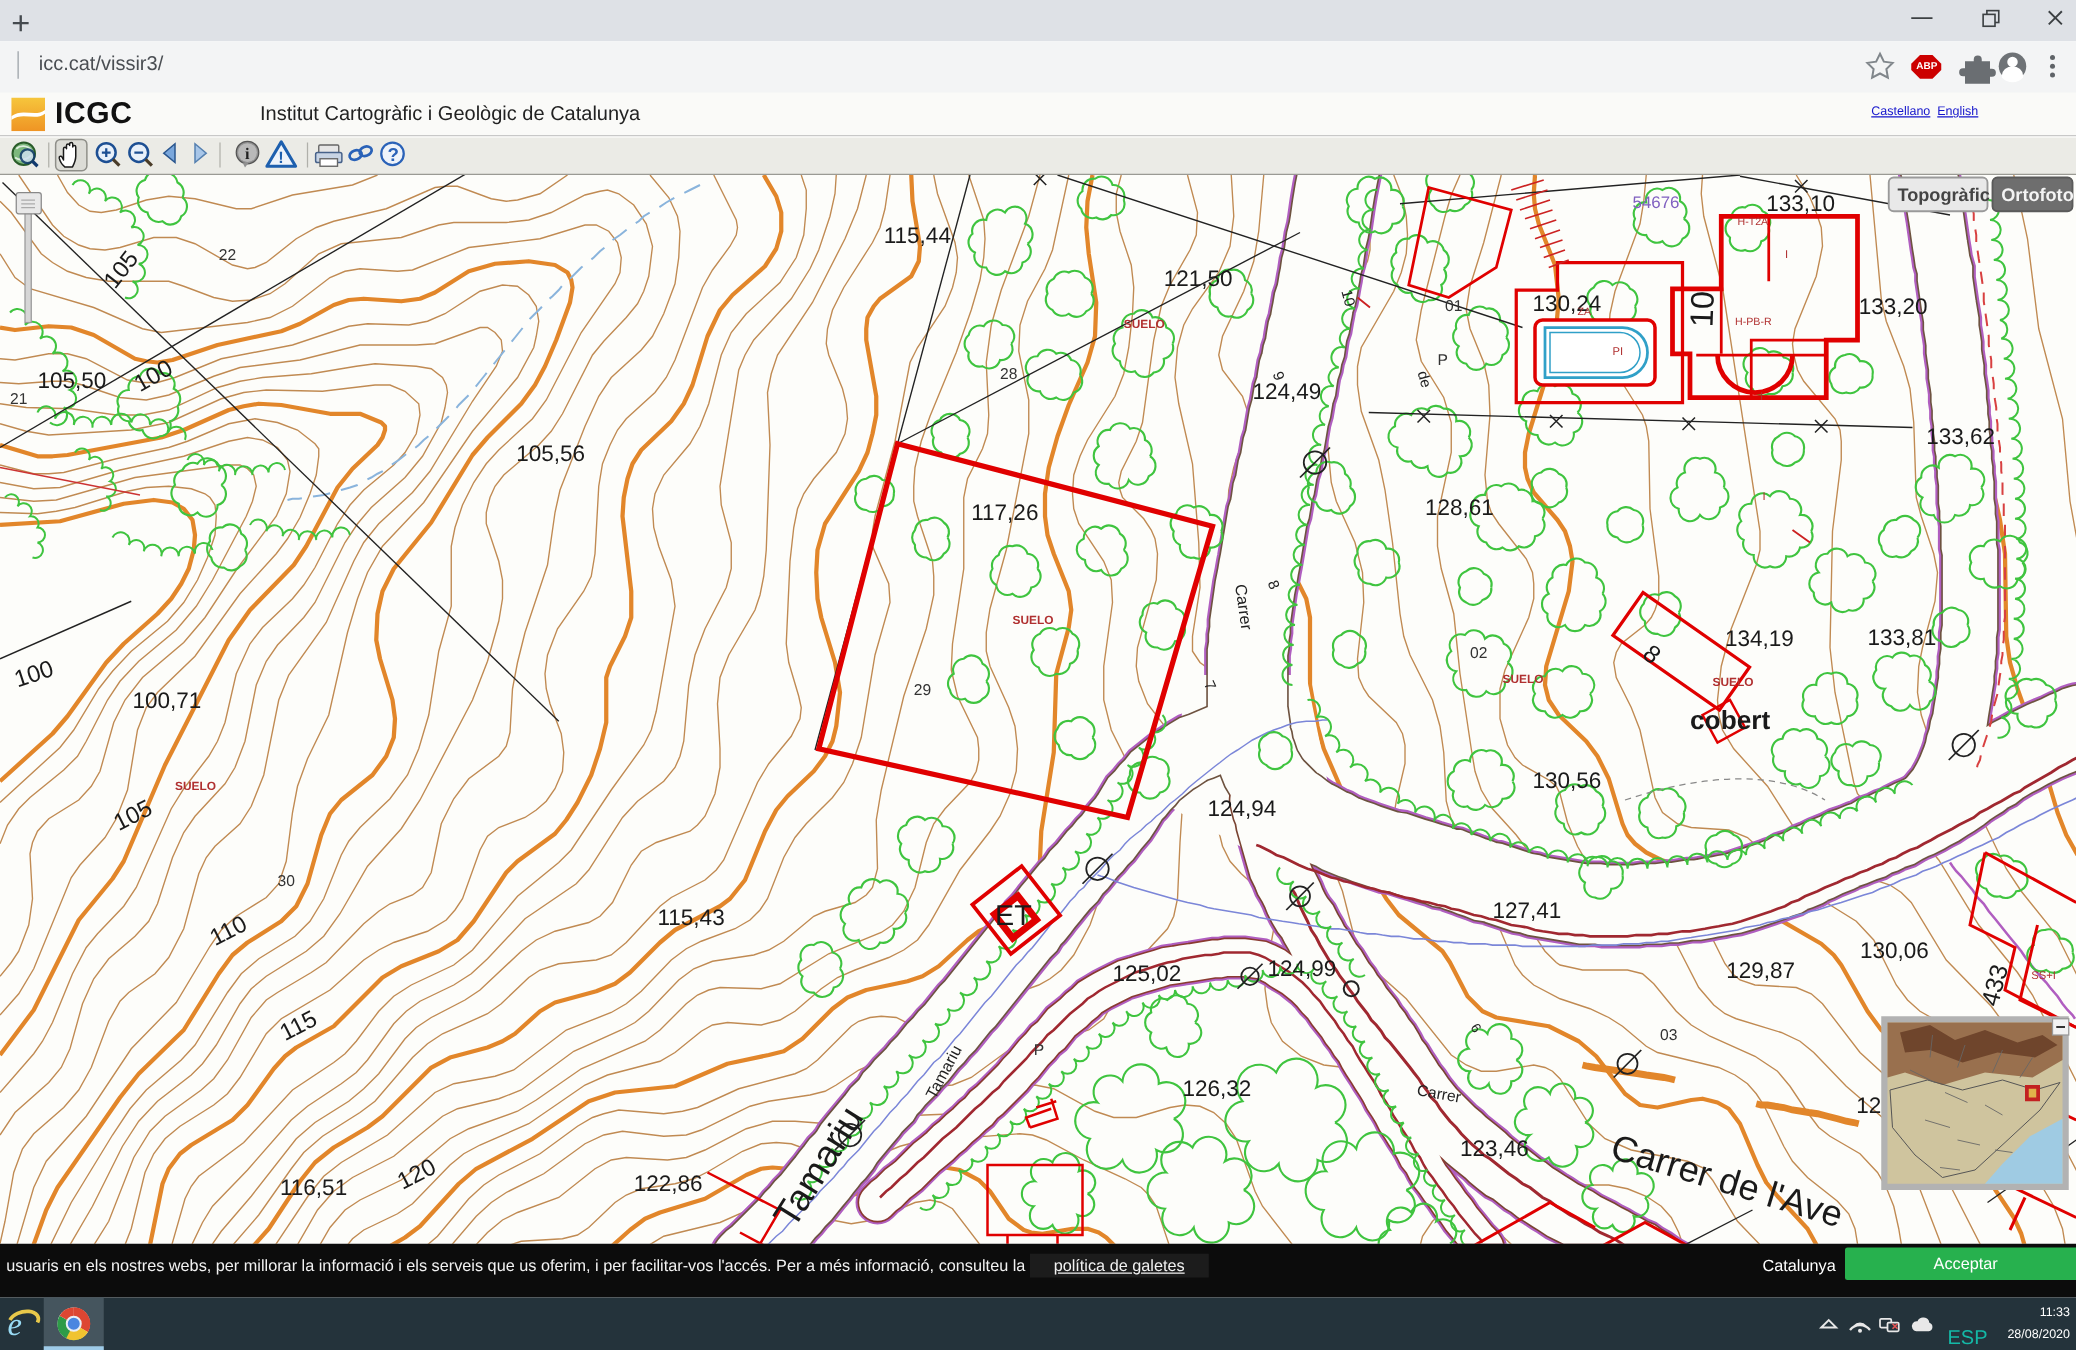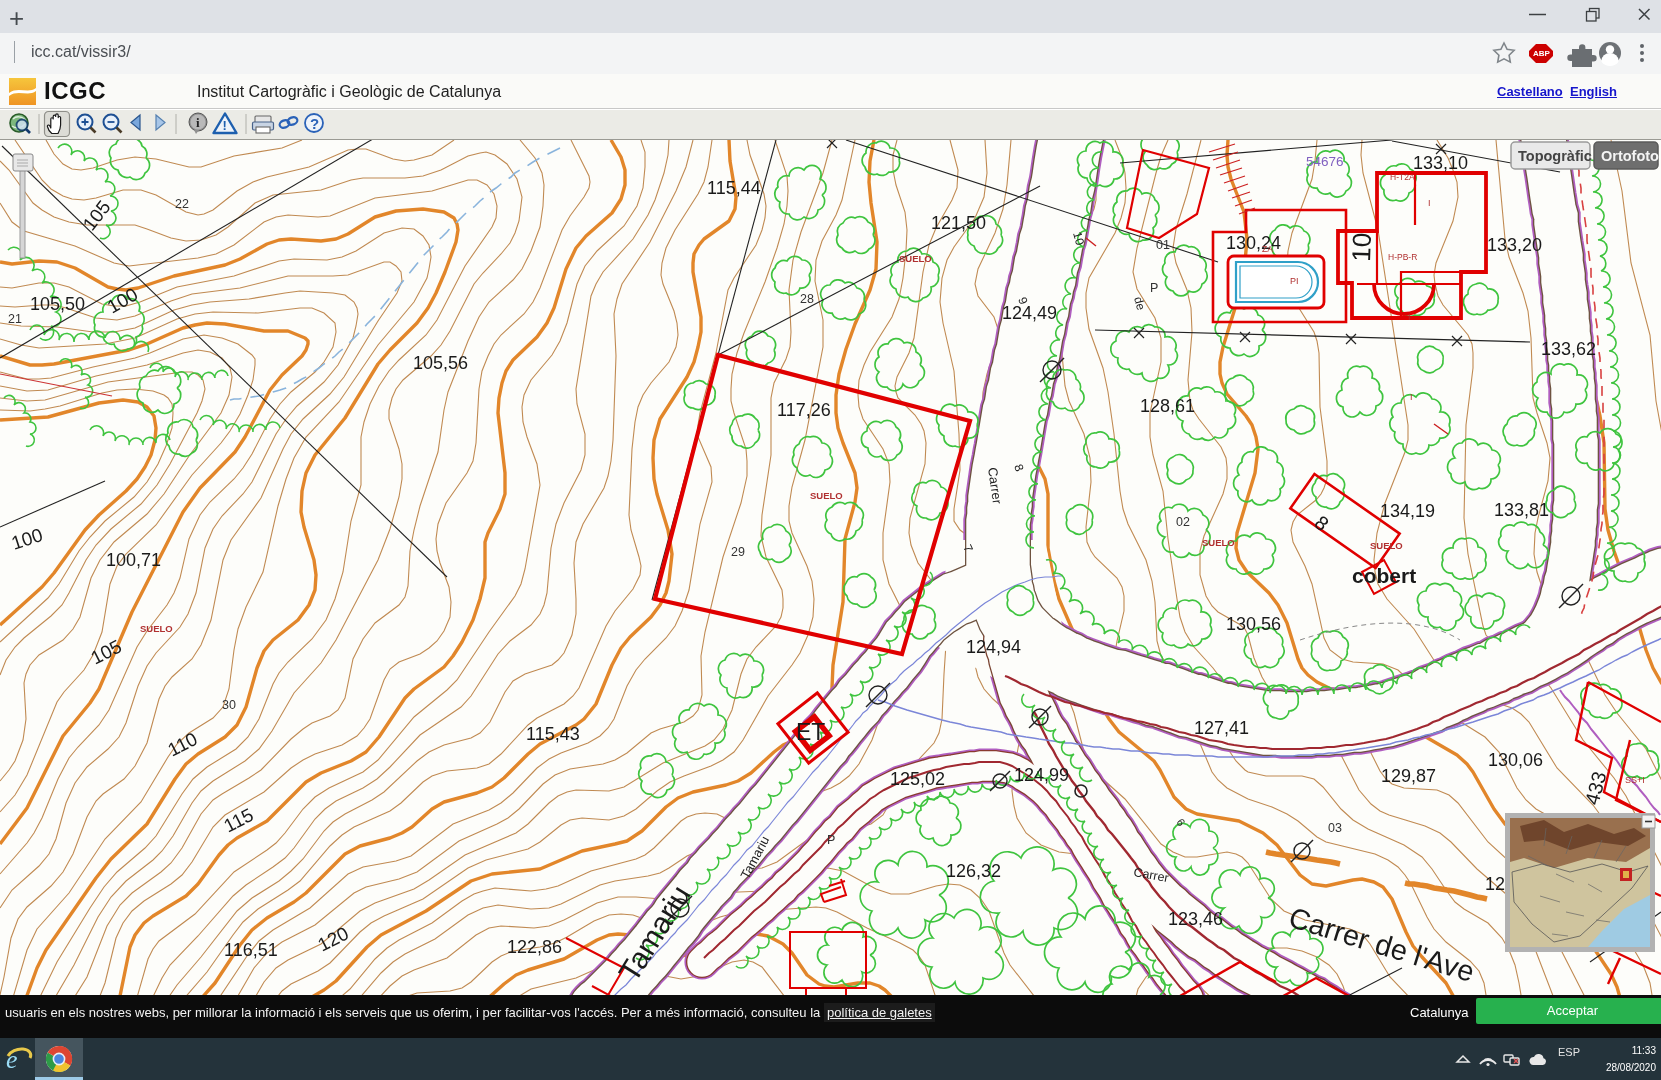--- a/index.html
+++ b/index.html
@@ -44,22 +44,22 @@
   <defs>
         <linearGradient id="lg1" x1="0" y1="0" x2="0" y2="1">
           <stop offset="0" stop-color="#f6c63c"></stop>
           <stop offset="1" stop-color="#ef9424"></stop>
         </linearGradient>
       </defs>
   <rect width="27" height="27" fill="url(#lg1)"></rect>
   <path d="M0 15 C9 8, 19 16, 27 10 L27 13 C19 19, 9 11, 0 18 Z" fill="#fff"></path>
  </svg>
  <div class="abs" style="left:44px;top:3px;font-size:24px;font-weight:bold;color:#111;letter-spacing:0.5px">ICGC</div>
- <div class="abs" style="left:197px;top:9px;font-size:16px;color:#222">Institut Cartogràfic i Geològic de Catalunya</div>
- <div class="abs" style="left:1497px;top:10px;font-size:13px;font-weight:bold;color:#1515cc"><span style="text-decoration:underline">Castellano</span>&nbsp;&nbsp;<span style="text-decoration:underline">English</span></div>
+ <div class="abs" style="left:208px;top:9px;font-size:16px;color:#222">Institut Cartogràfic i Geològic de Catalunya</div>
+ <div class="abs" style="left:1497px;top:10px;font-size:10px;font-weight:normal;color:#1515cc"><span style="text-decoration:underline">Castellano</span>&nbsp;&nbsp;<span style="text-decoration:underline">English</span></div>
 </div>
 
 <div class="abs" style="left:0;top:110px;width:1661px;height:30px;background:#ebebe6;border-bottom:1px solid #9a9a94">
 <svg class="abs" style="left:0;top:0" width="340" height="30">
  <g>
   <circle cx="19" cy="13" r="9" fill="#7db87d" stroke="#2a5c2a" stroke-width="1.6"></circle>
   <path d="M13 9c3-3 9-3 12 1M12 16c4 3 10 2 13-2" stroke="#dfeedf" stroke-width="1.5" fill="none"></path>
   <circle cx="22" cy="15" r="5.5" fill="#cfe0ef" opacity="0.85" stroke="#123a6e" stroke-width="1.8"></circle>
   <path d="M26 19l4 4" stroke="#123a6e" stroke-width="2.6"></path>
  </g>
@@ -421,21 +421,21 @@
 <path d="M1512,872 l30,-8 28,8 32,-8 26,8 20,-6 -16,22 -28,26 -24,22 -26,6 -22,-18 -18,-22 z" fill="none" stroke="#555" stroke-width="0.8"></path>
 <path d="M1546,828 l-2,18 M1572,836 l-6,18 M1602,840 l-8,18 M1626,846 l-10,16 M1528,856 l20,10 M1556,874 l18,8 M1588,884 l14,8 M1540,896 l20,6 M1566,912 l18,4 M1596,920 l14,2 M1552,934 l16,2" stroke="#666" stroke-width="0.7" fill="none"></path>
 <rect x="1620" y="868" width="12" height="13" fill="#c32121"></rect>
 <rect x="1623" y="871" width="6" height="7" fill="#e0b24a"></rect>
 <rect x="1642" y="815" width="13" height="13" fill="#f2f2f2" stroke="#999"></rect>
 <path d="M1645,821.5 h7" stroke="#333" stroke-width="1.6"></path>
 </g>
   </svg>
 
 <div class="abs" style="left:0;top:995px;width:1661px;height:43px;background:#0c0c0c">
- <div class="abs" style="left:5px;top:10px;font-size:13px;color:#f2f2f2">usuaris en els nostres webs, per millorar la informació i els serveis que us oferim, i per facilitar-vos l'accés. Per a més informació, consulteu la <span style="text-decoration:underline;padding:2px 3px;background:#1c1c1c">política de galetes</span></div>
+ <div class="abs" style="left:5px;top:10px;font-size:13px;color:#f2f2f2">usuaris en els nostres webs, per millorar la informació i els serveis que us oferim, i per facilitar-vos l'accés. Per a més informació, consulteu la <span style="text-decoration:underline;padding:2px 19px;background:#1c1c1c">política de galetes</span></div>
  <div class="abs" style="left:1410px;top:10px;font-size:13px;color:#fff">Catalunya</div>
  <div class="abs" style="left:1476px;top:3px;width:193px;height:26px;background:#27b14e;border-radius:2px;color:#fff;font-size:13px;text-align:center;line-height:26px">Acceptar</div>
 </div>
 
 <div class="abs" style="left:0;top:1038px;width:1661px;height:42px;background:#24333b">
  <svg class="abs" style="left:4px;top:6px" width="30" height="30">
   <text x="2" y="24" font-size="26" font-style="italic" fill="#9adcf5" font-family="Liberation Serif">e</text>
   <path d="M4 12 A 11 7 -15 1 1 26 14" fill="none" stroke="#e8c84a" stroke-width="3"></path>
  </svg>
  <div class="abs" style="left:35px;top:0;width:48px;height:42px;background:#45555e;border-bottom:3px solid #9ecbe8"></div>
@@ -452,14 +452,14 @@
   <path d="M5 12l6-6 6 6z" fill="none" stroke="#e8e8e8" stroke-width="1.5"></path>
   <path d="M28 14a10 10 0 0116 0M31.5 11a6 6 0 019 0" fill="none" stroke="#e8e8e8" stroke-width="1.8"></path>
       <circle cx="36" cy="14.5" r="1.6"></circle>
   <g>
         <rect x="52" y="5" width="9" height="7" rx="1" fill="none" stroke="#e8e8e8" stroke-width="1.4"></rect>
         <rect x="58" y="8" width="9" height="7" rx="1" fill="#24333b" stroke="#e8e8e8" stroke-width="1.4"></rect>
         <path d="M62 9l4 4m0-4l-4 4" stroke="#e05555" stroke-width="1.4"></path>
       </g>
   <path d="M78 13a4 4 0 014-6 5 5 0 019.5 1.2A3.5 3.5 0 0191 15H81a3.5 3.5 0 01-3-2z"></path>
  </svg>
- <div class="abs" style="left:1558px;top:8px;font-size:11px;color:#e5e5e5">ESP</div>
+ <div class="abs" style="left:1558px;top:24px;font-size:16px;color:#14b8a6">ESP</div>
  <div class="abs" style="left:1596px;top:4px;width:60px;height:34px;color:#fff;font-size:10px;text-align:right;line-height:17px">11:33<br>28/08/2020</div>
 </div>
 </body></html>

